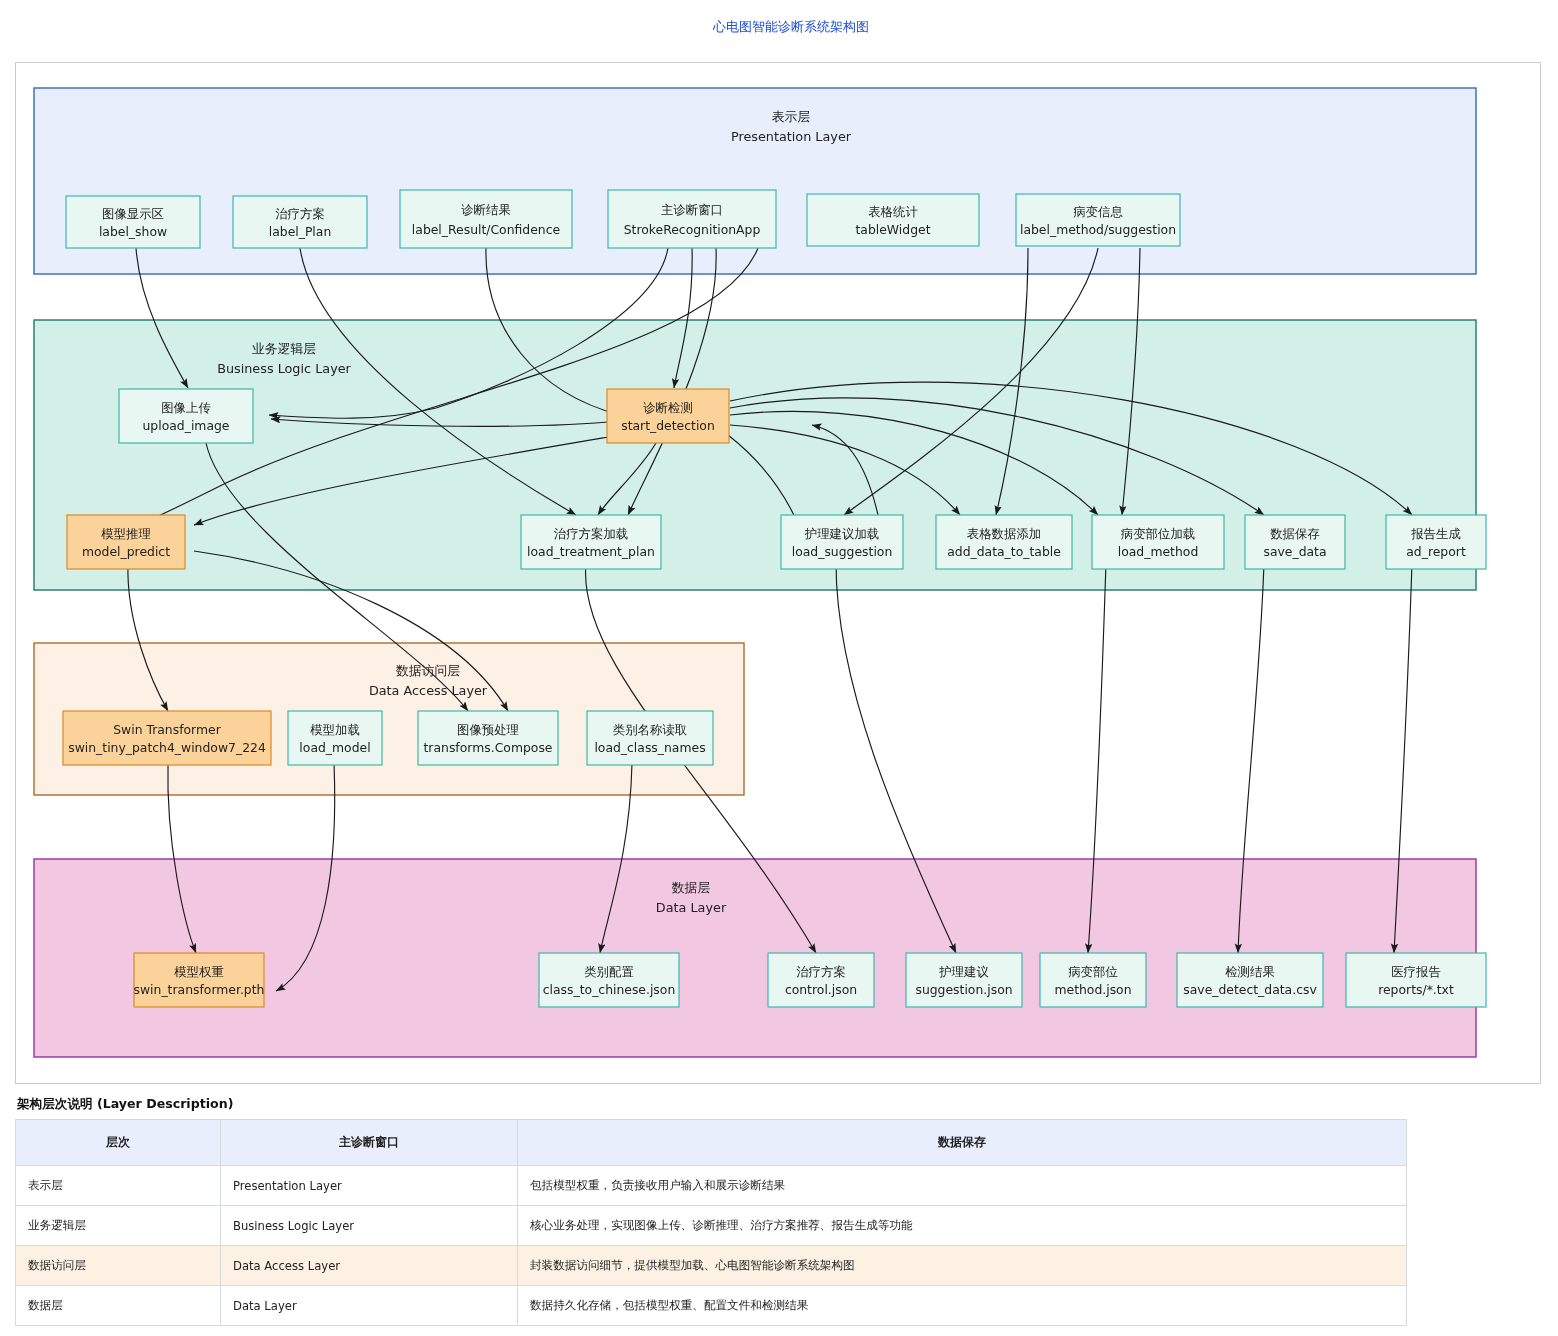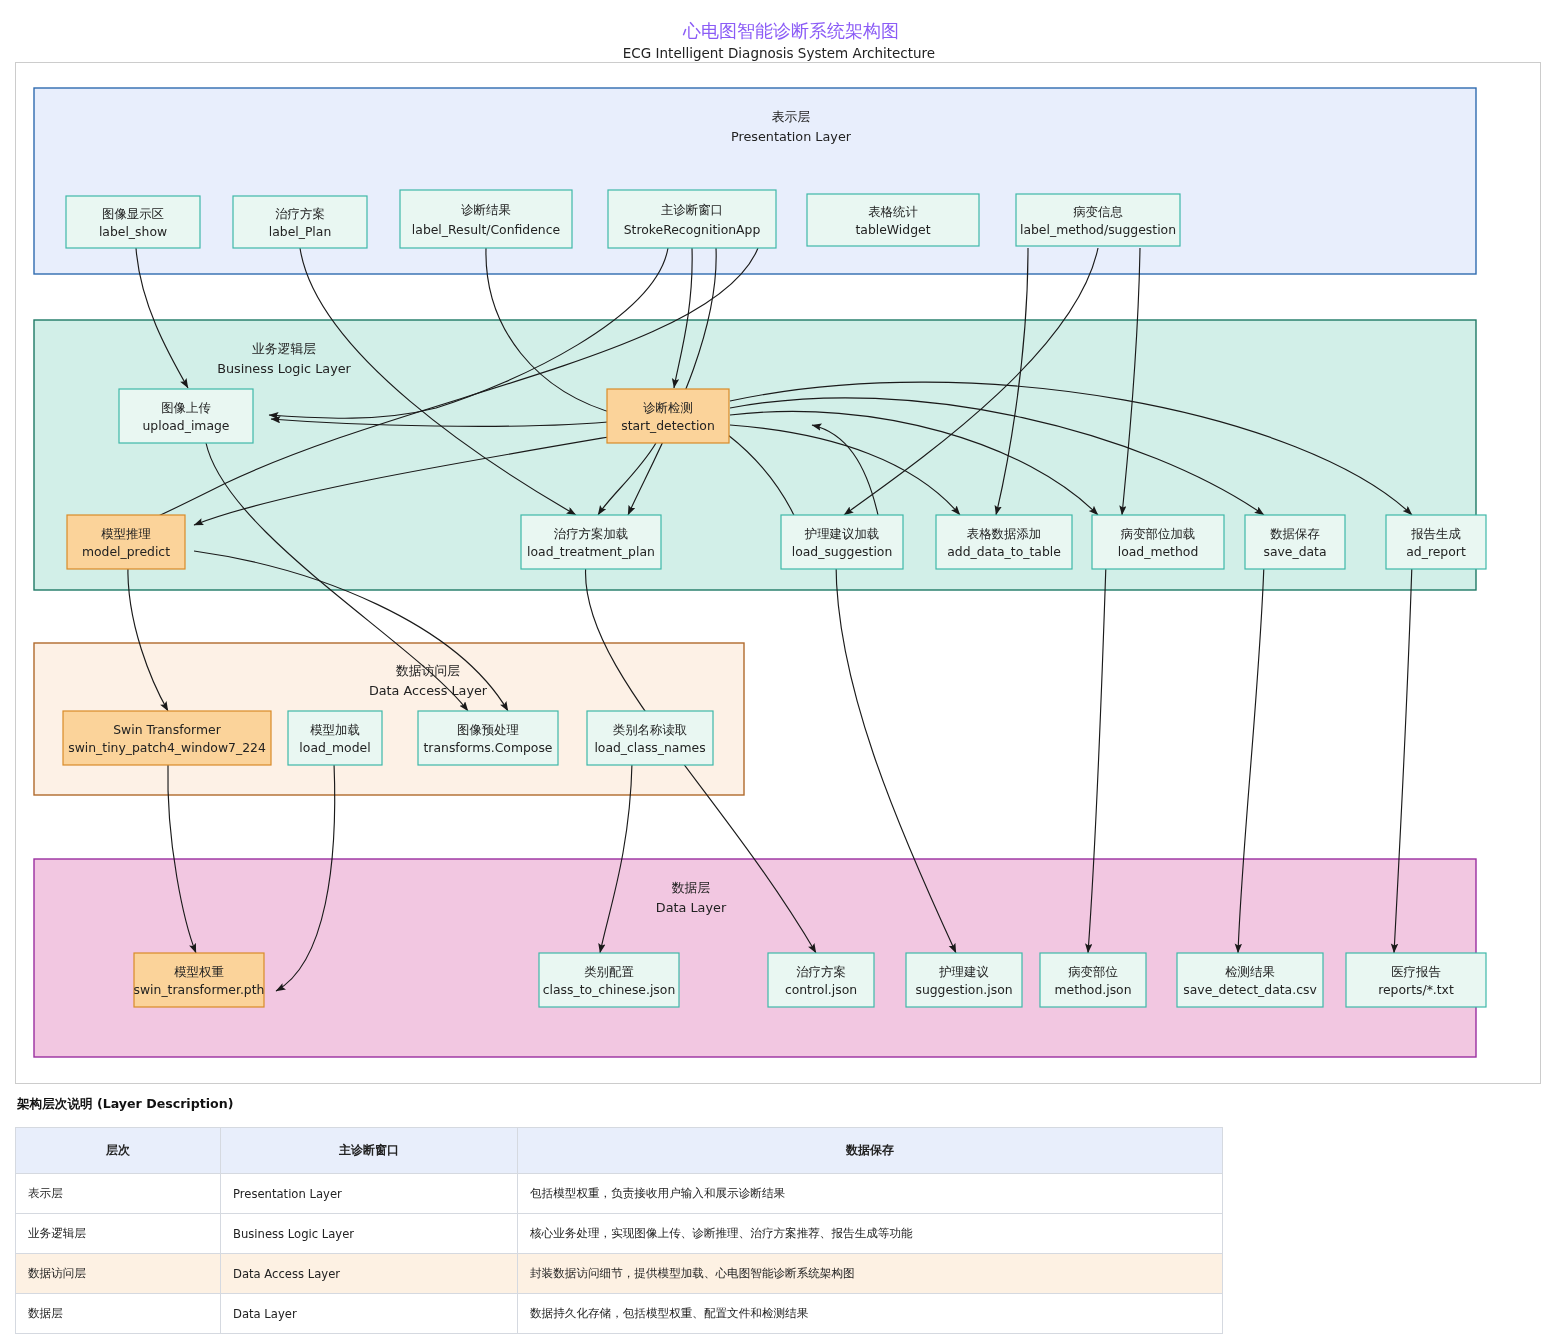--- a/index.html
+++ b/index.html
@@ -5,59 +5,58 @@
   html,body{margin:0;padding:0;background:#ffffff;}
   body{
     width:1558px;height:1336px;
     font-family:"DejaVu Sans","Liberation Sans",sans-serif;
     color:#222;overflow:hidden;position:relative;
   }
   #title-block{
     position:absolute;left:0;top:18px;width:1558px;text-align:center;
     line-height:1.45;
   }
-  #title-block .t-cn{font-size:18px;color:#8b5cf6;display:block;margin-left:24px;}
+  #title-block .t-cn{font-size:13px;color:#1d4ed8;display:block;margin-left:24px;}
   #title-block .t-en{font-size:13.5px;color:#222;display:block;}
 
   #diagram-frame{
     position:absolute;left:15px;top:62px;width:1526px;height:1022px;
     border:1px solid #cccccc;background:#fff;box-sizing:border-box;
   }
   svg#arch-svg{position:absolute;left:0;top:0;}
 
   .layer-rect{stroke-width:1.4;}
   .node-rect{stroke-width:1.2;}
   .node-cn{font-size:12.4px;fill:#222;text-anchor:middle;
            font-family:"DejaVu Sans","Liberation Sans",sans-serif;}
   .node-en{font-size:12.4px;fill:#222;text-anchor:middle;
            font-family:"DejaVu Sans","Liberation Sans",sans-serif;}
   .layer-label{font-size:12.8px;fill:#222;text-anchor:middle;
            font-family:"DejaVu Sans","Liberation Sans",sans-serif;}
   .edge{fill:none;stroke:#1a1a1a;stroke-width:1.15;}
 
   #table-section{position:absolute;left:15px;top:1096px;width:1528px;}
-  #table-caption{font-size:12.6px;font-weight:bold;color:#111;margin:0 0 14px 2px;}
-  table#layer-table{border-collapse:collapse;width:1208px;font-size:11.6px;padding-left:48px;}
+  #table-caption{font-size:12.6px;font-weight:bold;color:#111;margin:0 0 6px 2px;}
+  table#layer-table{border-collapse:collapse;width:1392px;font-size:11.6px;padding-left:48px;}
   table#layer-table th,table#layer-table td{
     border:1px solid #d5d9e0;padding:10px 12px;text-align:left;
     font-weight:normal;color:#222;height:19px;
   }
   table#layer-table thead th{
     background:#e8eefb;font-weight:bold;text-align:center;font-size:12px;padding:13px 12px;
   }
   table#layer-table col.c1{width:205px;}
   table#layer-table col.c2{width:297px;}
   table#layer-table tbody tr.alt td{background:#fdf1e3;}
 </style>
 </head>
 <body>
 
 <div id="title-block">
   <span class="t-cn">心电图智能诊断系统架构图</span>
-  <span class="t-en">ECG Intelligent Diagnosis System Architecture</span>
 </div>
 
 <div id="diagram-frame">
   <svg id="arch-svg" width="1524" height="1020" viewBox="0 0 1524 1020">
     <defs>
       <marker id="arrowhead" markerWidth="9" markerHeight="7" refX="8.2" refY="3.2" orient="auto" markerUnits="strokeWidth">
         <path d="M0,0 L8.5,3.2 L0,6.4 L1.6,3.2 z" fill="#1a1a1a"></path>
       </marker>
     </defs>
 

